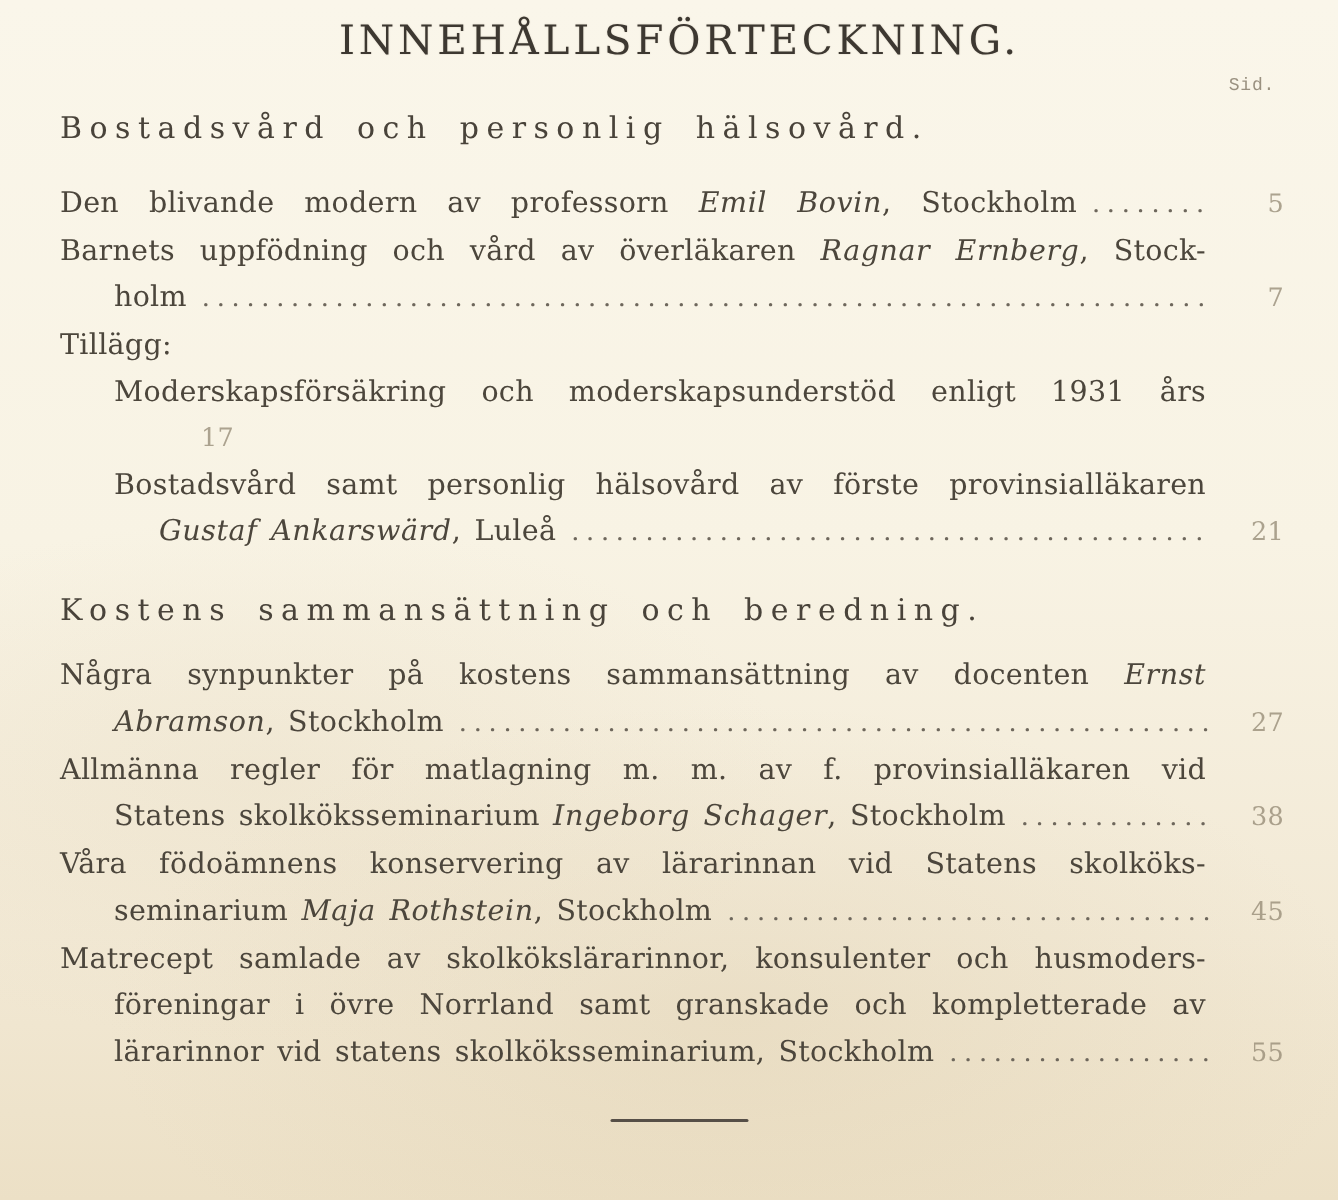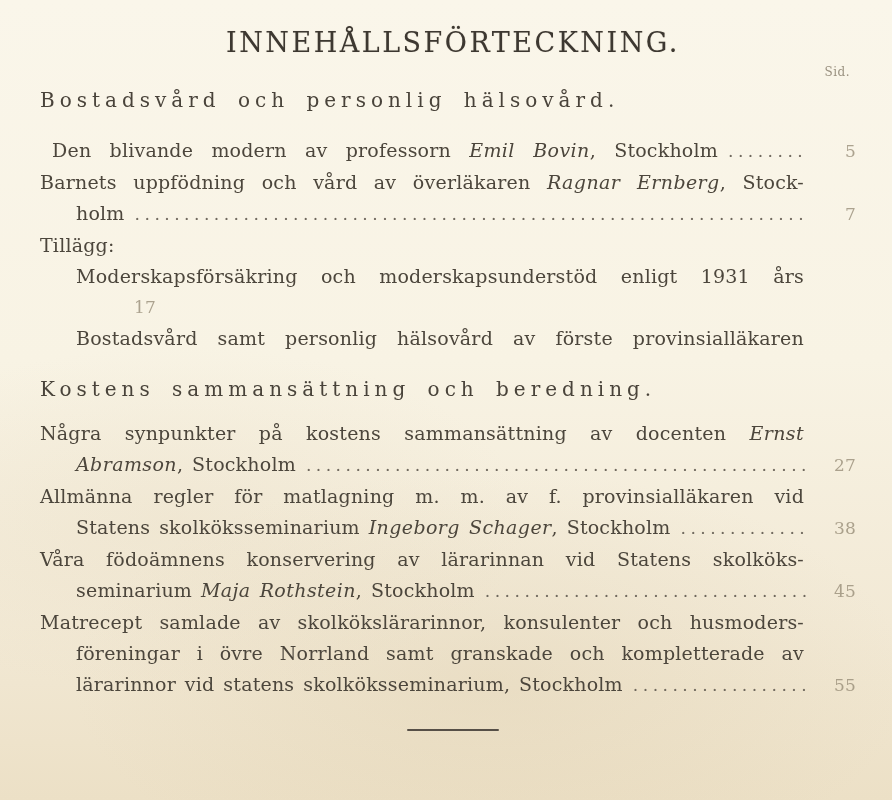--- a/index.html
+++ b/index.html
@@ -6,21 +6,21 @@
     margin: 0; padding: 0;
   }
   body {
     width: 892px; height: 800px;
     overflow: hidden;
     font-family: "DejaVu Serif", "Liberation Serif", serif;
   }
   .page {
     box-sizing: border-box;
     width: 892px; height: 800px;
-    padding: 25px 26px 0 40px;
+    padding: 10px 26px 0 40px;
     background:
       radial-gradient(ellipse 600px 300px at 55% 85%, rgba(214,196,160,0.25), rgba(0,0,0,0) 70%),
       radial-gradient(ellipse 500px 250px at 20% 65%, rgba(220,204,172,0.18), rgba(0,0,0,0) 70%),
       linear-gradient(180deg, #faf6ea 0%, #f8f3e4 45%, #f2e9d5 78%, #ece0c6 100%);
     color: #4c463c;
   }
   .page-title {
     text-align: center;
     font-size: 27px;
     letter-spacing: 2.5px;
@@ -29,20 +29,21 @@
     text-shadow: 0 0 1px rgba(90,70,50,0.25);
   }
   .sid-row {
     height: 16px;
     margin-top: 4px;
     text-align: right;
     padding-right: 16px;
     font-size: 12px;
     color: #9a9180;
     letter-spacing: 0.5px;
+    font-family: Liberation Mono, monospace;
   }
   .section-heading {
     text-align: left;
     font-size: 20px;
     letter-spacing: 5px;
     line-height: 30px;
     color: #49433a;
     word-spacing: 6px;
   }
   .section-heading.first { margin: 4px 0 20px 0; }
@@ -58,21 +59,20 @@
   .toc-line.flexrow { display: flex; align-items: baseline; }
   .ind1 { margin-left: 36px; }
   .ind2 { margin-left: 66px; }
   .line-text { white-space: nowrap; }
   .line-text.grow {
     flex: 1 1 auto;
     white-space: normal;
     text-align: justify;
     text-align-last: justify;
     overflow: hidden;
-    margin-left: 12px;
   }
   .name { font-style: italic; letter-spacing: 0.4px; }
   .leader {
     flex: 1 1 auto;
     overflow: hidden;
     white-space: nowrap;
     margin-left: 10px;
     color: #6e675c;
     font-size: 17px;
     letter-spacing: 4.5px;
@@ -117,20 +117,25 @@
             <span class="line-text"><span>holm</span></span>
             <span class="leader"></span>
             <span class="page-num">7</span>
           </div>
           <div class="toc-line ind0 block"><span class="line-text"><span>Tillägg:</span></span></div>
           <div class="toc-line ind1 block just"><span class="line-text"><span>Moderskapsförsäkring och moderskapsunderstöd enligt 1931 års</span></span></div>
           <div class="toc-line ind2 flexrow">
             <span class="page-num">17</span>
           </div>
           <div class="toc-line ind1 block just"><span class="line-text"><span>Bostadsvård samt personlig hälsovård av förste provinsialläkaren</span></span></div>
+          <div class="toc-line ind2 flexrow">
+            <span class="line-text"><span class="name">Gustaf Ankarswärd</span><span>, Luleå</span></span>
+            <span class="leader"></span>
+            <span class="page-num">21</span>
+          </div>
         </div>
       </div>
       <div class="toc-section">
         <div class="section-heading later">Kostens sammansättning och beredning.</div>
         <div class="toc-lines">
           <div class="toc-line ind0 block just"><span class="line-text"><span>Några synpunkter på kostens sammansättning av docenten </span><span class="name">Ernst</span></span></div>
           <div class="toc-line ind1 flexrow">
             <span class="line-text"><span class="name">Abramson</span><span>, Stockholm</span></span>
             <span class="leader"></span>
             <span class="page-num">27</span>

